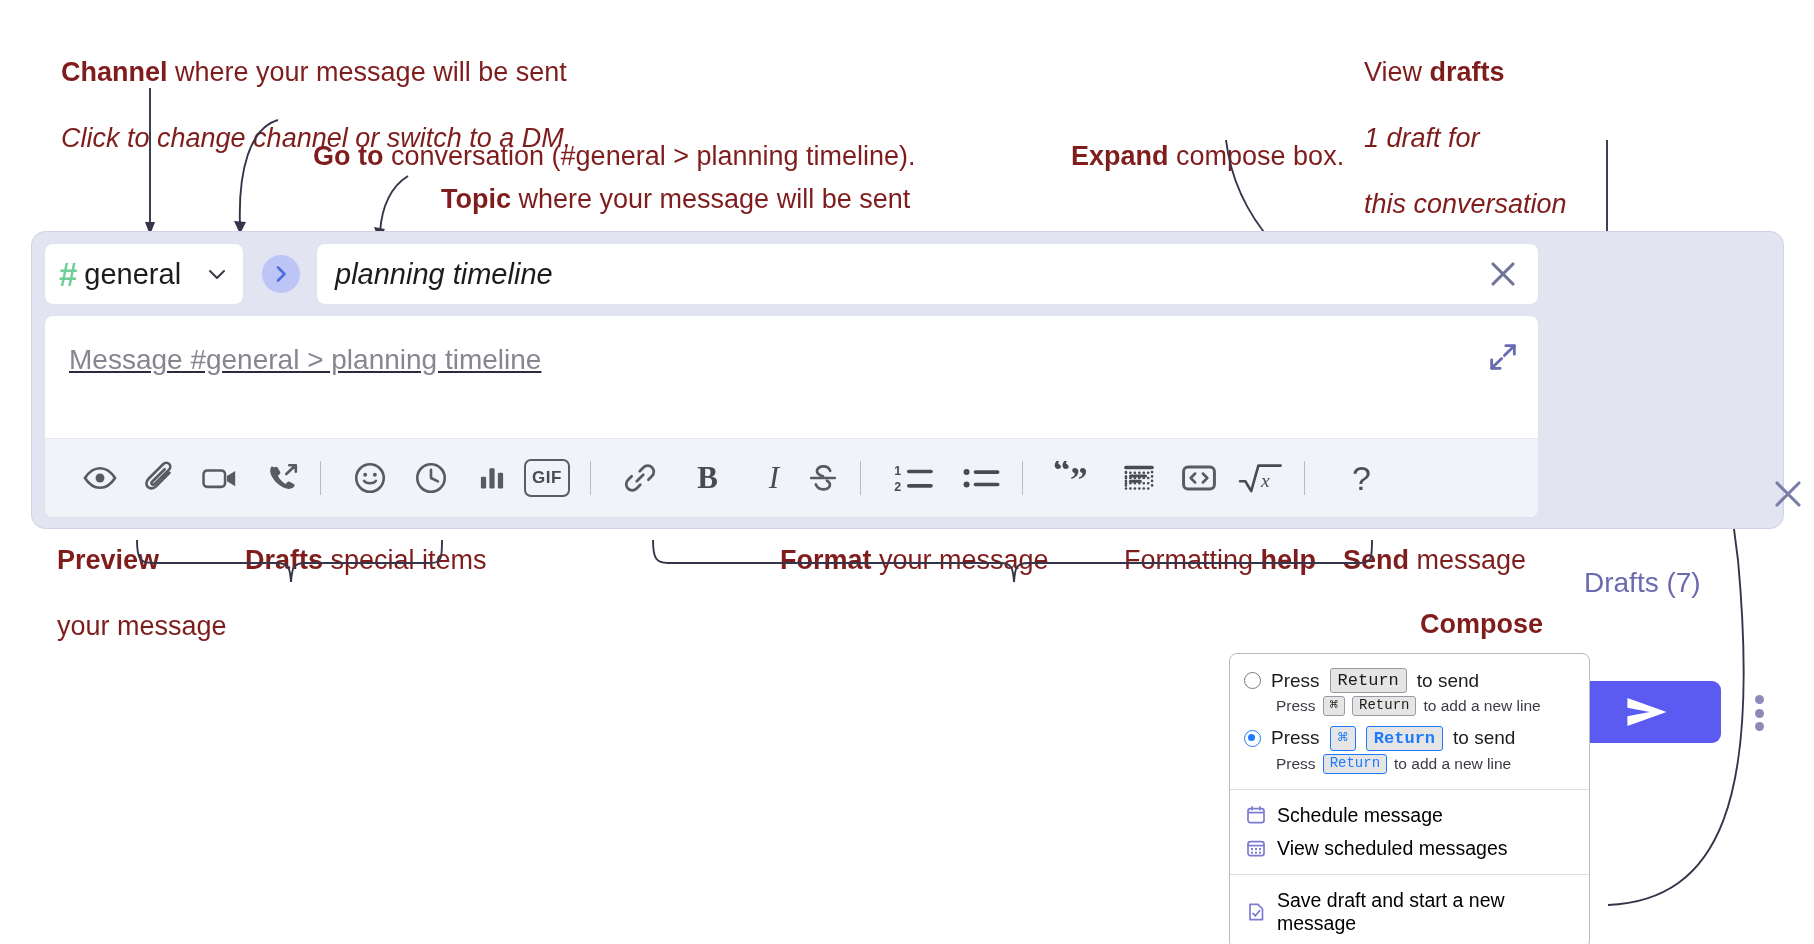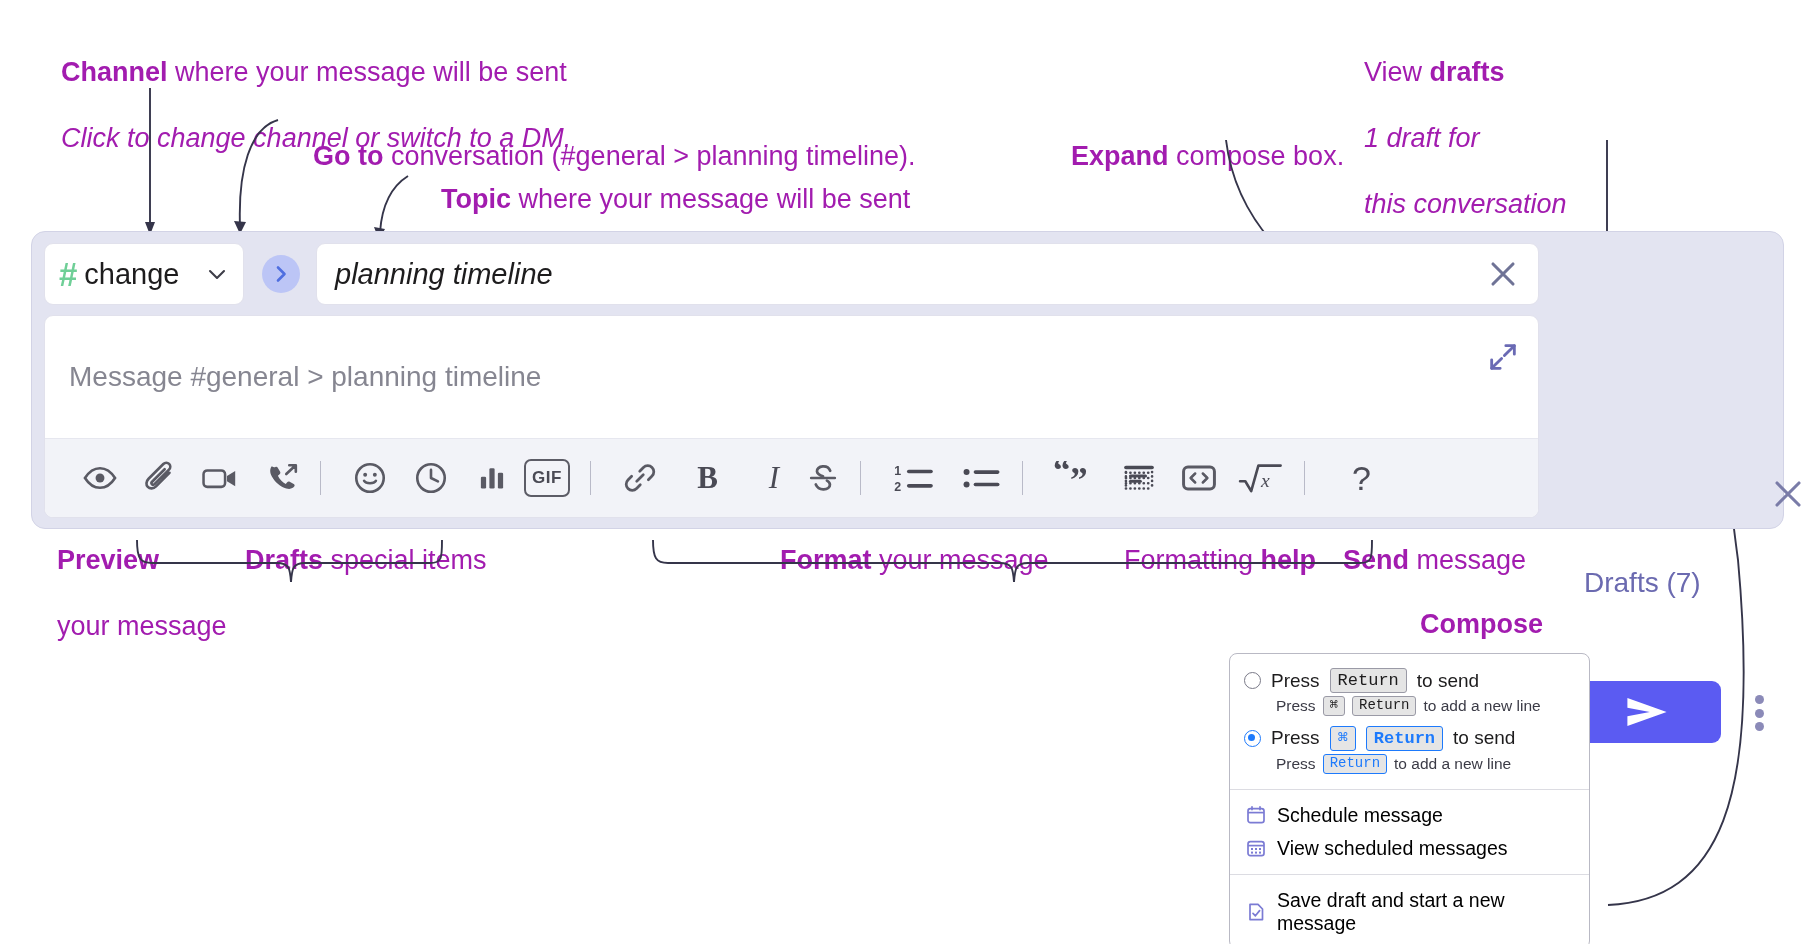--- a/index.html
+++ b/index.html
@@ -5,21 +5,21 @@
   html,body{margin:0;padding:0;}
   body{
     width:1814px;height:944px;background:#ffffff;
     font-family:"Liberation Sans", sans-serif;
     color:#2b2b40;position:relative;overflow:hidden;
   }
   .stage{position:absolute;inset:0;}
   .abs{position:absolute;}
 
   
-  .anno{position:absolute;color:#a21caf;line-height:1.22;white-space:pre;}
+  .anno{position:absolute;color:#7f1d1d;line-height:1.22;white-space:pre;}
   .anno b{font-weight:700;}
   .anno i{font-style:italic;}
   .a28{font-size:27px;}
 
   
   #compose-widget{
     position:absolute;left:31px;top:231px;width:1753px;height:298px;
     background:#e3e4f1;border:1px solid #d2d3e6;border-radius:14px;
     box-sizing:border-box;
   }
@@ -51,21 +51,21 @@
   #topic-clear{width:34px;height:34px;cursor:pointer;display:flex;align-items:center;justify-content:center;}
 
   
   #message-box{
     position:absolute;left:0;top:72px;right:0;height:203px;
     background:#fff;border:1px solid #e1e1ec;border-radius:9px;box-sizing:border-box;
     overflow:hidden;
   }
   #message-input{
     position:absolute;left:0;top:0;right:0;height:122px;
-    display:flex;align-items:center;padding:28px 24px;box-sizing:border-box;cursor:text;
+    display:flex;align-items:flex-start;padding:28px 24px;box-sizing:border-box;cursor:text;text-decoration:underline;
   }
   #message-placeholder{font-size:28px;color:#868691;}
   #expand-btn{position:absolute;right:18px;top:24px;width:34px;height:34px;cursor:pointer;}
 
   
   #toolbar{
     position:absolute;left:0;bottom:0;right:0;height:79px;
     background:#f2f3f8;border-top:1px solid #e6e7ef;
     display:flex;align-items:center;padding-left:26px;gap:0;box-sizing:border-box;
   }
@@ -213,21 +213,21 @@
           <path d="M6 6 L28 28 M28 6 L6 28" stroke="#7a7ca8" stroke-width="3.1" stroke-linecap="round" fill="none"></path>
         </svg>
     </div>
 
     <div id="compose-inner">
 
       <div class="hdr">
 
         <div id="channel-select">
           <span class="hash">#</span>
-          <span class="chname">change</span>
+          <span class="chname">general</span>
           <span class="chev">
             <svg width="24" height="24" viewBox="0 0 24 24">
                 <path d="M5 9 L12 16 L19 9" stroke="#3d3d48" stroke-width="2.1" fill="none" stroke-linecap="round" stroke-linejoin="round"></path>
               </svg>
           </span>
         </div>
 
         <div id="goto-btn">
           <svg width="20" height="20" viewBox="0 0 20 20">
               <path d="M7 3.5 L13.5 10 L7 16.5" stroke="#4f6ee0" stroke-width="2.6" fill="none" stroke-linecap="round" stroke-linejoin="round"></path>

